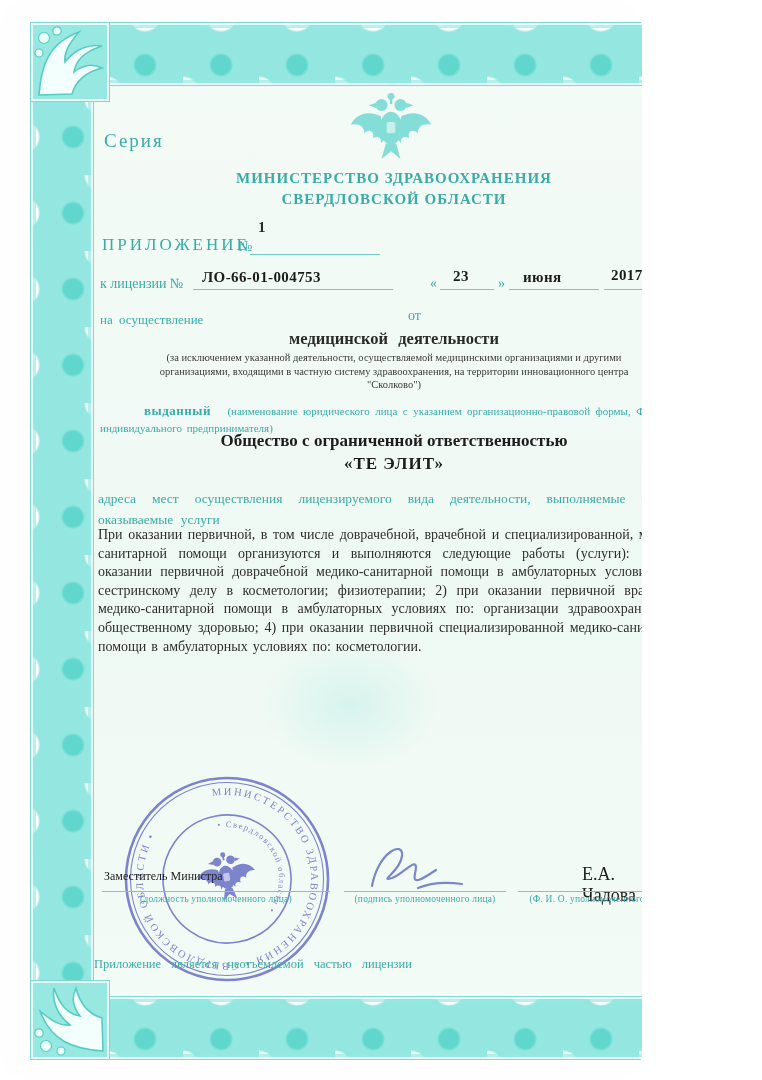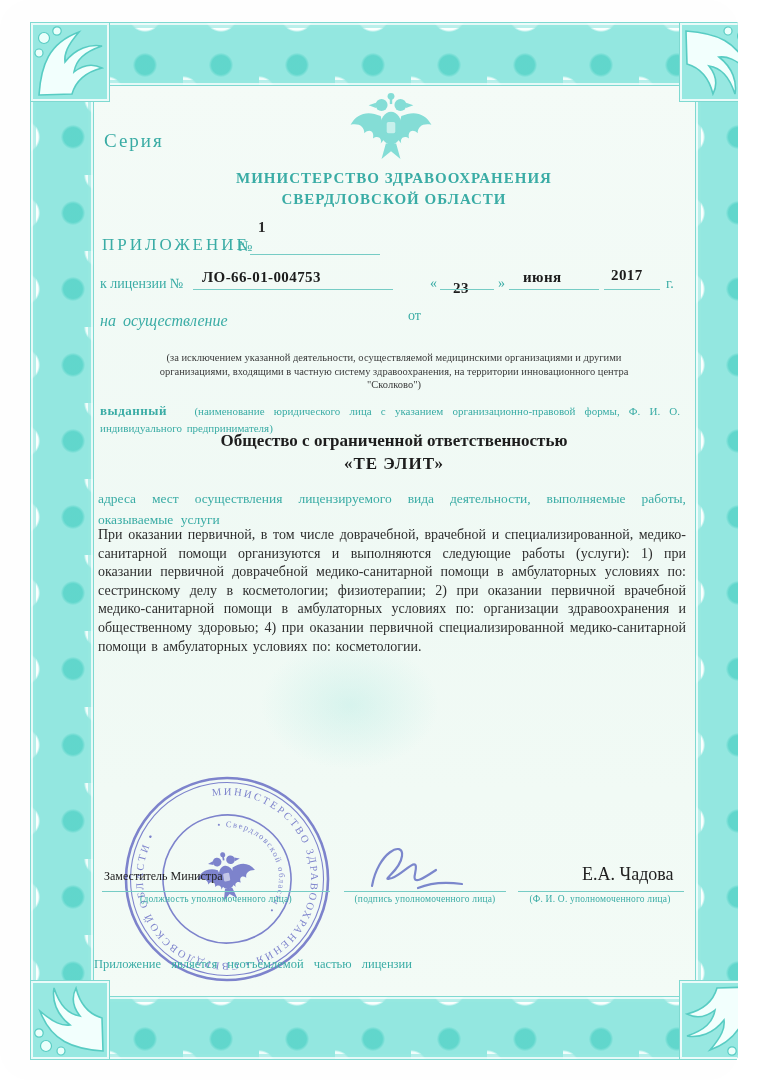--- a/index.html
+++ b/index.html
@@ -1,21 +1,21 @@
 <!DOCTYPE html>
 <html style="--border-teal: #93e7e0; --paper-tint: #f2fbf7; --teal-text: #3aaca5; --black-text: #2a2a2a; --stamp-blue: #5d62c1; --signature-blue: #7b87cc;"><head>
 <meta charset="utf-8">
 <style>
   :root{
     --border-teal:#93e7e0; --paper-tint:#f2fbf7; --teal-text:#3aaca5;
     --black-text:#2a2a2a; --stamp-blue:#5d62c1; --signature-blue:#7b87cc;
     --line-teal:#76ccc5;
   }
   html,body{margin:0;padding:0;background:#ffffff;}
-  .page{position:relative;width:738px;height:1080px;background:#fefefe;
+  .page{position:relative;width:642px;height:1080px;background:#fefefe;
         font-family:"Liberation Serif",serif;overflow:hidden;border-radius:29px;}
   .paper{position:absolute;left:88px;top:80px;width:612px;height:922px;
          background:linear-gradient(180deg,#f4fbf7 0%,#eff9f4 55%,#f3fbf6 100%);}
   
   .band{position:absolute;background-color:var(--border-teal);
         box-shadow:inset 0 0 0 2px rgba(255,255,255,.75), inset 0 0 0 5px rgba(150,232,224,.65);
         border:1px solid #7fd9d1;}
   .band.h{left:30px;width:726px;height:62px;
         background-image:
           radial-gradient(circle 26px at 38px -8px, #fbfffe 0 58%, rgba(255,255,255,0) 66%),
@@ -46,28 +46,28 @@
   .serial{left:550px;top:127px;font-family:"Liberation Mono",monospace;
           font-size:21px;letter-spacing:4px;color:#111;}
   .ministry{left:94px;top:168px;width:600px;text-align:center;font-weight:bold;
           font-size:15px;letter-spacing:1px;line-height:21px;}
   .apx-label{left:102px;top:235px;font-size:17px;letter-spacing:3px;}
   .apx-no{left:238px;top:238px;font-size:15px;}
   .apx-num{left:258px;top:219px;font-size:15px;font-weight:bold;}
   .uline{position:absolute;border-bottom:1.5px solid var(--line-teal);height:0;}
   .lbl-sm{font-size:14px;}
   .val{font-size:15px;font-weight:600;color:#1c1c1c;letter-spacing:.4px;}
-  .intro{left:100px;top:312px;font-size:16px;word-spacing:3px;font-style:italic;}
+  .intro{left:100px;top:312px;font-size:13px;word-spacing:3px;}
   .act-title{left:94px;top:329px;width:600px;text-align:center;font-size:16.5px;
           font-weight:bold;word-spacing:6px;}
   .act-note{left:134px;top:351px;width:520px;text-align:center;font-size:10.5px;
           line-height:13.5px;color:#3b3b3b;}
   .issued{left:100px;top:402px;width:580px;font-size:11px;line-height:17px;
           text-align:justify;word-spacing:2px;}
-  .issued b{font-size:13px;font-weight:bold;letter-spacing:.5px;}
+  .issued b{font-size:13px;font-weight:bold;letter-spacing:.5px;margin-left:44px;}
   .org{left:94px;width:600px;text-align:center;font-size:17px;font-weight:bold;color:#1d1d1d;}
   .org1{top:431px;} .org2{top:454px;letter-spacing:1px;}
   .addr-label{left:98px;top:488px;width:588px;font-size:13.5px;line-height:21px;
           text-align:justify;word-spacing:4px;}
   .addr-val{left:98px;top:505px;font-size:14.5px;font-weight:bold;color:#151515;}
   .works{left:98px;top:526px;width:588px;font-size:14px;line-height:18.6px;
           text-align:justify;word-spacing:1.5px;color:#2e2e2e;}
   .stamp{left:118px;top:770px;width:218px;height:218px;}
   .signature-svg{left:358px;top:838px;width:112px;height:58px;}
   .sig-pos{left:104px;top:869px;font-size:12px;color:#222;}
@@ -150,30 +150,31 @@
   <span class="abs apx-label teal">ПРИЛОЖЕНИЕ</span>
   <span class="abs apx-no teal">№</span>
   <span class="abs apx-num blk">1</span>
   <div class="uline" style="left:250px;top:254px;width:130px;"></div>
 
   <span class="abs lbl-sm teal" style="left:100px;top:276px;">к лицензии №</span>
   <span class="abs val" style="left:202px;top:269px;">ЛО-66-01-004753</span>
   <div class="uline" style="left:193px;top:289px;width:200px;"></div>
   <span class="abs lbl-sm teal" style="left:408px;top:276px;margin-top:32px;">от</span>
   <span class="abs lbl-sm teal" style="left:430px;top:276px;">«</span>
-  <span class="abs val" style="left:453px;top:280px;">23</span>
+  <span class="abs val" style="left:453px;top:268px;">23</span>
   <div class="uline" style="left:440px;top:289px;width:54px;"></div>
   <span class="abs lbl-sm teal" style="left:498px;top:276px;">»</span>
   <span class="abs val" style="left:523px;top:269px;">июня</span>
   <div class="uline" style="left:509px;top:289px;width:90px;"></div>
   <span class="abs val" style="left:611px;top:267px;">2017</span>
   <div class="uline" style="left:604px;top:289px;width:56px;"></div>
   <span class="abs lbl-sm teal" style="left:666px;top:276px;">г.</span>
 
   <span class="abs intro teal">на осуществление</span>
+  <div class="abs act-title blk">медицинской  деятельности</div>
   <div class="abs act-note">(за исключением указанной деятельности, осуществляемой медицинскими организациями и другими организациями, входящими в частную систему здравоохранения, на территории инновационного центра "Сколково")</div>
 
   <div class="abs issued teal">
     <b>выданный</b>&nbsp;&nbsp;
     <span>(наименование юридического лица с указанием организационно-правовой формы,  Ф. И. О. индивидуального предпринимателя)</span>
   </div>
   <div class="abs org org1">Общество с ограниченной ответственностью</div>
   <div class="abs org org2">«ТЕ ЭЛИТ»</div>
 
   <div class="abs addr-label teal">адреса мест осуществления лицензируемого вида деятельности, выполняемые работы, оказываемые услуги</div>

